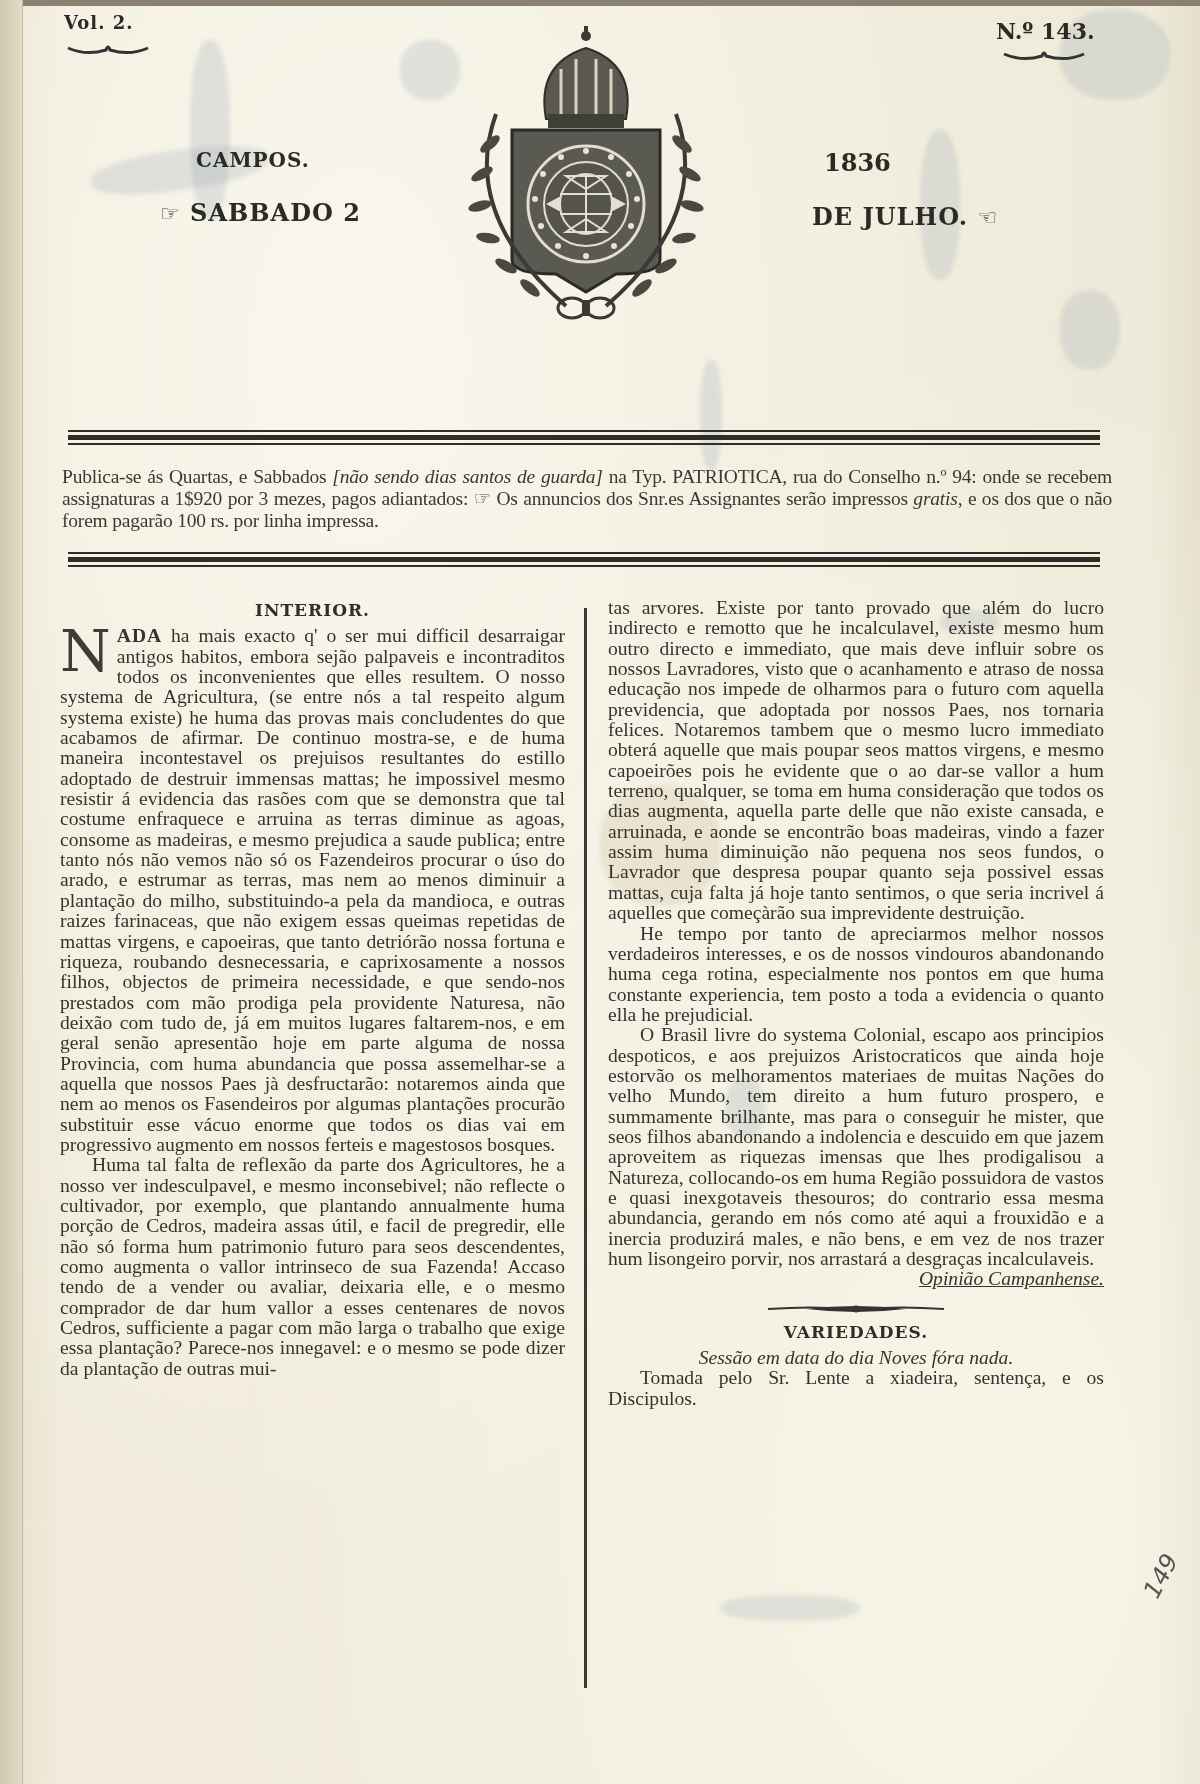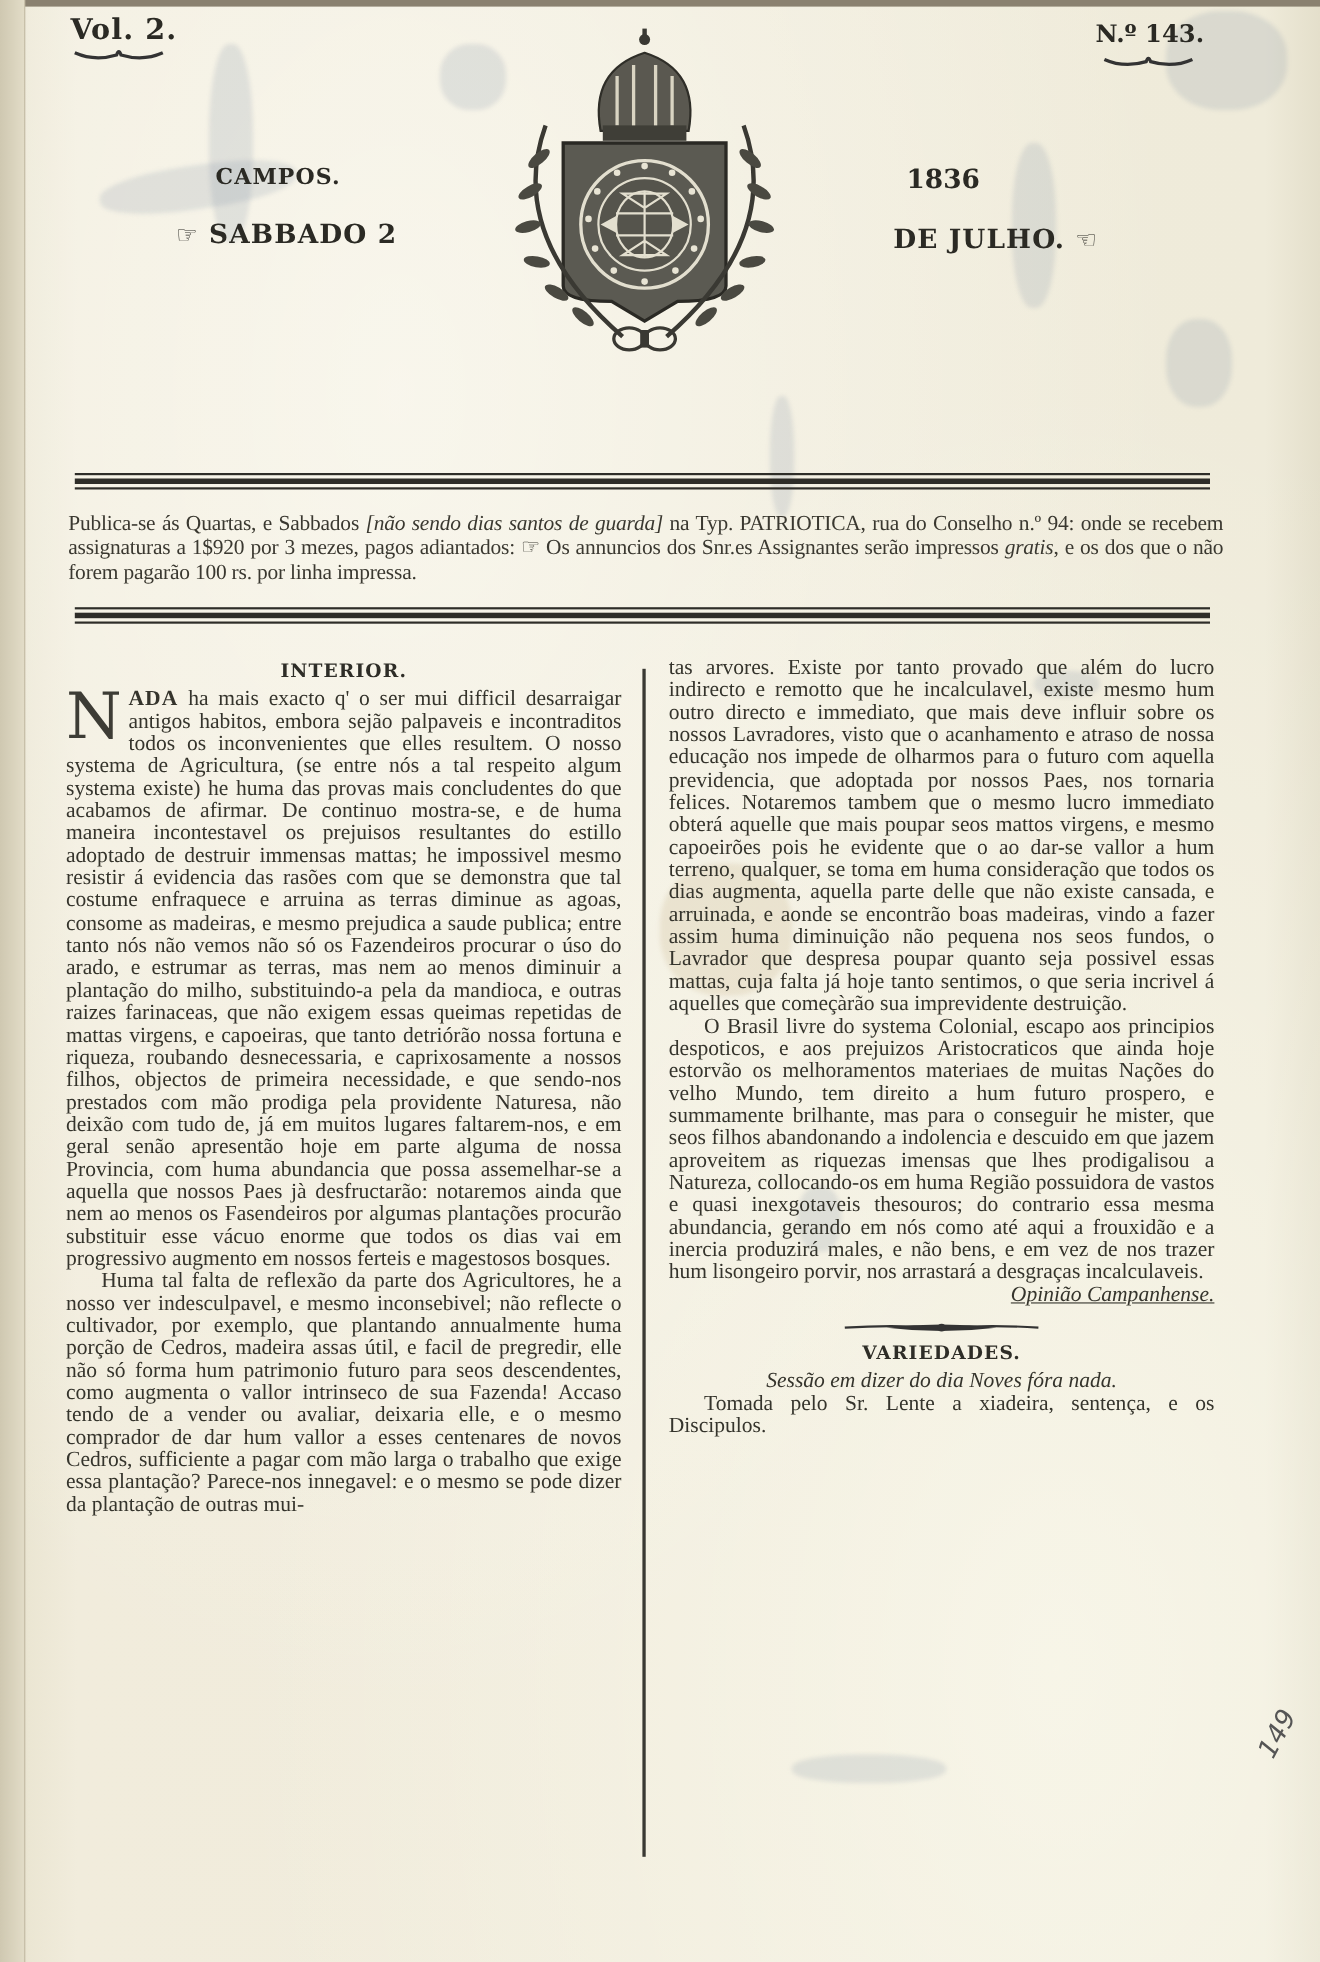--- a/index.html
+++ b/index.html
@@ -23,21 +23,21 @@
     border-right: 1px solid rgba(120,110,90,0.15);
   }
   .top-edge { position:absolute; left:0; top:0; width:1200px; height:6px; background:#8a8170; }
   .stain {
     position: absolute; border-radius: 45%;
     background: rgba(120,140,160,0.18);
     filter: blur(2px);
   }
 
   
-  .vol { position:absolute; left:64px; top:12px; font-size:26px; font-weight:bold; letter-spacing:1px; }
+  .vol { position:absolute; left:64px; top:12px; font-size:18px; font-weight:bold; letter-spacing:1px; }
   .num { position:absolute; left:996px; top:18px; font-size:22px; font-weight:bold; }
   .swash { position:absolute; width:84px; height:16px; }
   .place { position:absolute; left:196px; top:148px; font-size:20px; font-weight:bold; letter-spacing:1px; }
   .weekday { position:absolute; left:160px; top:198px; font-size:24px; font-weight:bold; letter-spacing:1px; }
   .year { position:absolute; left:824px; top:148px; font-size:24px; font-weight:bold; }
   .month { position:absolute; left:812px; top:202px; font-size:24px; font-weight:bold; letter-spacing:1px; }
   .hand { font-size:22px; font-weight:normal; }
   .coat { position:absolute; left:466px; top:24px; width:240px; height:298px; }
   .title {
     position:absolute; left:0; top:348px; width:1200px; text-align:center;
@@ -195,29 +195,30 @@
     <p>
       <span class="dropcap">N</span><span class="smallcaps">ADA</span><span> ha mais exacto q' o ser mui difficil desarraigar antigos habitos, embora sejão palpaveis e incontraditos todos os inconvenientes que elles resultem. O nosso systema de Agricultura, (se entre nós a tal respeito algum systema existe) he huma das provas mais concludentes do que acabamos de afirmar. De continuo mostra-se, e de huma maneira incontestavel os prejuisos resultantes do estillo adoptado de destruir immensas mattas; he impossivel mesmo resistir á evidencia das rasões com que se demonstra que tal costume enfraquece e arruina as terras diminue as agoas, consome as madeiras, e mesmo prejudica a saude publica; entre tanto nós não vemos não só os Fazendeiros procurar o úso do arado, e estrumar as terras, mas nem ao menos diminuir a plantação do milho, substituindo-a pela da mandioca, e outras raizes farinaceas, que não exigem essas queimas repetidas de mattas virgens, e capoeiras, que tanto detriórão nossa fortuna e riqueza, roubando desnecessaria, e caprixosamente a nossos filhos, objectos de primeira necessidade, e que sendo-nos prestados com mão prodiga pela providente Naturesa, não deixão com tudo de, já em muitos lugares faltarem-nos, e em geral senão apresentão hoje em parte alguma de nossa Provincia, com huma abundancia que possa assemelhar-se a aquella que nossos Paes jà desfructarão: notaremos ainda que nem ao menos os Fasendeiros por algumas plantações procurão substituir esse vácuo enorme que todos os dias vai em progressivo augmento em nossos ferteis e magestosos bosques.</span>
     </p>
     <p class="indent">Huma tal falta de reflexão da parte dos Agricultores, he a nosso ver indesculpavel, e mesmo inconsebivel; não reflecte o cultivador, por exemplo, que plantando annualmente huma porção de Cedros, madeira assas útil, e facil de pregredir, elle não só forma hum patrimonio futuro para seos descendentes, como augmenta o vallor intrinseco de sua Fazenda! Accaso tendo de a vender ou avaliar, deixaria elle, e o mesmo comprador de dar hum vallor a esses centenares de novos Cedros, sufficiente a pagar com mão larga o trabalho que exige essa plantação? Parece-nos innegavel: e o mesmo se pode dizer da plantação de outras mui-</p>
   </div>
 
   <div class="divider"></div>
 
   <div class="col col-right">
     <p>tas arvores. Existe por tanto provado que além do lucro indirecto e remotto que he incalculavel, existe mesmo hum outro directo e immediato, que mais deve influir sobre os nossos Lavradores, visto que o acanhamento e atraso de nossa educação nos impede de olharmos para o futuro com aquella previdencia, que adoptada por nossos Paes, nos tornaria felices. Notaremos tambem que o mesmo lucro immediato obterá aquelle que mais poupar seos mattos virgens, e mesmo capoeirões pois he evidente que o ao dar-se vallor a hum terreno, qualquer, se toma em huma consideração que todos os dias augmenta, aquella parte delle que não existe cansada, e arruinada, e aonde se encontrão boas madeiras, vindo a fazer assim huma diminuição não pequena nos seos fundos, o Lavrador que despresa poupar quanto seja possivel essas mattas, cuja falta já hoje tanto sentimos, o que seria incrivel á aquelles que começàrão sua imprevidente destruição.</p>
+    <p class="indent">He tempo por tanto de apreciarmos melhor nossos verdadeiros interesses, e os de nossos vindouros abandonando huma cega rotina, especialmente nos pontos em que huma constante experiencia, tem posto a toda a evidencia o quanto ella he prejudicial.</p>
     <p class="indent">
       <span>O Brasil livre do systema Colonial, escapo aos principios despoticos, e aos prejuizos Aristocraticos que ainda hoje estorvão os melhoramentos materiaes de muitas Nações do velho Mundo, tem direito a hum futuro prospero, e summamente brilhante, mas para o conseguir he mister, que seos filhos abandonando a indolencia e descuido em que jazem aproveitem as riquezas imensas que lhes prodigalisou a Natureza, collocando-os em huma Região possuidora de vastos e quasi inexgotaveis thesouros; do contrario essa mesma abundancia, gerando em nós como até aqui a frouxidão e a inercia produzirá males, e não bens, e em vez de nos trazer hum lisongeiro porvir, nos arrastará a desgraças incalculaveis.</span>
       <span class="byline">Opinião Campanhense.</span>
     </p>
     <div style="clear:both"></div>
     <svg class="ornament" viewBox="0 0 180 10">
       <path d="M2 5 Q45 2 84 5 M96 5 Q135 2 178 5" stroke="#333" stroke-width="2" fill="none"></path>
       <path d="M40 5 Q90 -1 140 5 Q90 11 40 5 Z" fill="#333"></path>
       <circle cx="90" cy="5" r="3.5" fill="#333"></circle>
     </svg>
     <div class="section-head">VARIEDADES.</div>
-    <p class="subtitle">Sessão em dizer do dia Noves fóra nada.</p>
+    <p class="subtitle">Sessão em data do dia Noves fóra nada.</p>
     <p class="indent">Tomada pelo Sr. Lente a xiadeira, sentença, e os Discipulos.</p>
   </div>
 
   <div class="handwritten">149</div>
 </div>
 
 </body></html>

